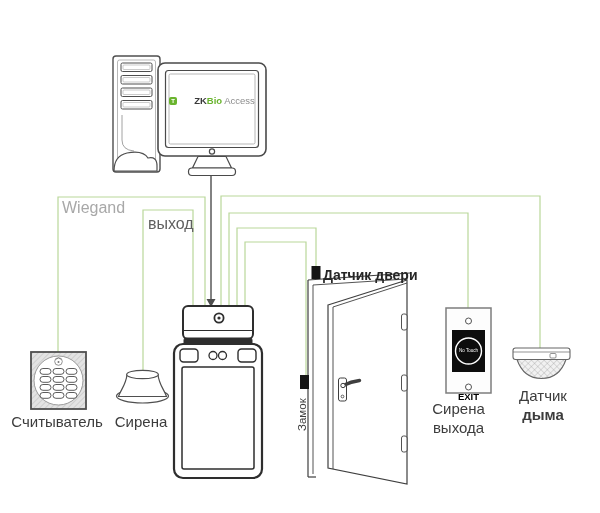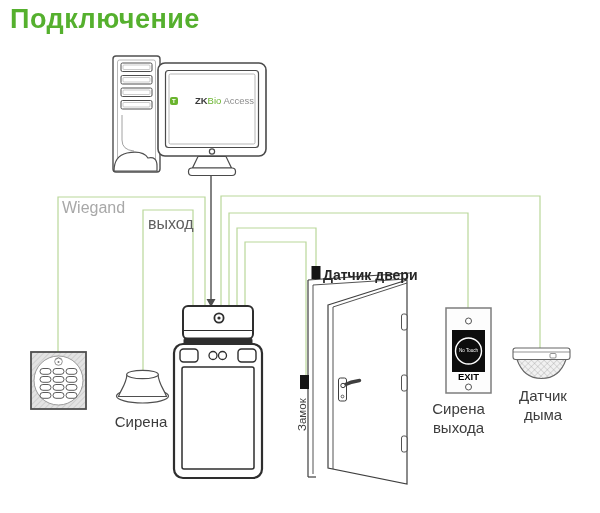--- a/index.html
+++ b/index.html
@@ -9,38 +9,37 @@
   .lbl.center{text-align:center;white-space:normal;}
   .title{position:absolute;left:10px;top:4px;font-size:27px;font-weight:bold;
          color:#55b02e;letter-spacing:.5px;}
   .wire-lbl{position:absolute;font-size:16px;}
   .logo{position:absolute;left:169px;top:95px;width:86px;text-align:center;
         font-size:9.5px;line-height:11px;white-space:nowrap;}
   .logo .badge{display:inline-block;width:8px;height:8px;background:#6ab42e;color:#fff;
         border-radius:2px;font-size:6px;line-height:8px;font-weight:bold;vertical-align:10%;
         margin-right:1px;text-align:center;}
   .logo .zk{color:#3a3a3a;font-weight:bold;padding-left:16px;}
-  .logo .bio{color:#6ab42e;font-weight:normal;}
+  .logo .bio{color:#6ab42e;font-weight:bold;}
   .logo .acc{color:#8c8c8c;}
   .rot{position:absolute;left:296px;top:431px;transform:rotate(-90deg);
        transform-origin:0 0;font-size:11.5px;color:#3f3f3f;white-space:nowrap;}
   .door-sensor-lbl{position:absolute;left:323px;top:267px;font-size:14px;
        font-weight:600;color:#262626;white-space:nowrap;}
-  .exit-txt{position:absolute;left:446px;top:372px;width:45px;text-align:center;
+  .exit-txt{position:absolute;left:446px;top:392px;width:45px;text-align:center;
        font-size:9.5px;line-height:10px;font-weight:bold;color:#000;}
   .notouch-txt{position:absolute;left:452px;top:348px;width:33px;text-align:center;
        font-size:4.5px;line-height:5px;color:#fff;}
   svg{position:absolute;left:0;top:0;}
 </style>
 </head>
 <body>
 
 <div class="stage">
 
-  <div class="title">Подключение</div>
 
   <svg width="600" height="513" viewBox="0 0 600 513">
     <defs>
       <pattern id="hatch" patternUnits="userSpaceOnUse" width="4" height="4" patternTransform="rotate(45)">
         <rect width="4" height="4" fill="#e3e3e3"></rect>
         <line x1="0" y1="0" x2="0" y2="4" stroke="#c0c0c0" stroke-width="1.2"></line>
       </pattern>
       <pattern id="mesh" patternUnits="userSpaceOnUse" width="4.5" height="4.5" patternTransform="rotate(45)">
         <rect width="4.5" height="4.5" fill="#f1f1f1"></rect>
         <line x1="0" y1="0" x2="4.5" y2="0" stroke="#9a9a9a" stroke-width="0.6"></line>
@@ -172,22 +171,23 @@
     </g>
   </svg>
 
   <div class="logo">
     <span class="badge">T</span><span class="zk">ZK</span><span class="bio">Bio</span><span class="acc"> Access</span>
   </div>
 
   <div class="wire-lbl" style="left:62px;top:199px;color:#a8a8a8;">Wiegand</div>
   <div class="wire-lbl" style="left:148px;top:215px;color:#606060;">выход</div>
 
+  <div class="lbl center" style="left:0px;top:413px;width:114px;">Считыватель</div>
   <div class="lbl center" style="left:108px;top:413px;width:66px;">Сирена</div>
   <div class="door-sensor-lbl">Датчик двери</div>
   <div class="rot">Замок</div>
   <div class="notouch-txt">No Touch</div>
   <div class="exit-txt">EXIT</div>
   <div class="lbl center" style="left:426px;top:400px;width:65px;">Сирена</div>
   <div class="lbl center" style="left:426px;top:419px;width:65px;">выхода</div>
   <div class="lbl center" style="left:511px;top:387px;width:64px;">Датчик</div>
-  <div class="lbl center" style="left:511px;top:406px;width:64px;">дыма</div>
+  <div class="lbl center" style="left:511px;top:406px;width:64px;font-weight:bold;">дыма</div>
 </div>
 
 </body></html>

